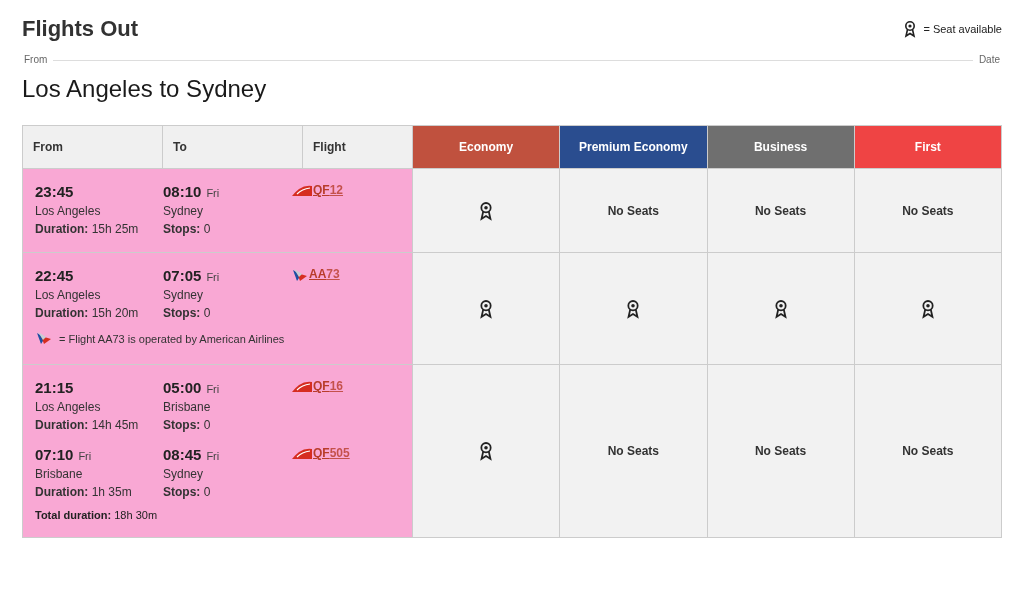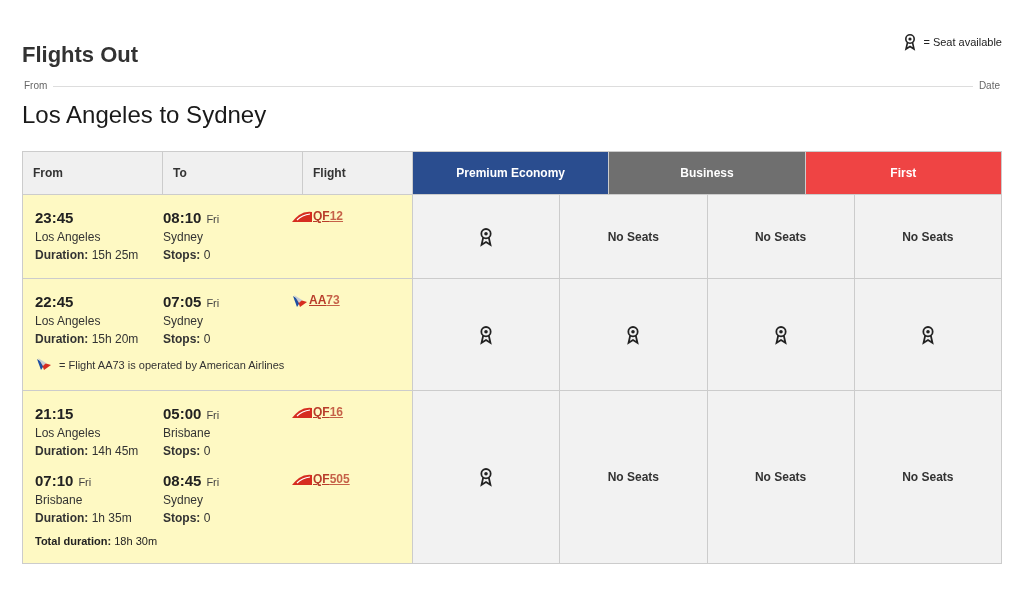--- a/index.html
+++ b/index.html
@@ -1,19 +1,19 @@
 <!DOCTYPE html>
 <html><head>
   <meta charset="utf-8">
   <style>
     * { margin: 0; padding: 0; box-sizing: border-box; }
     body { font-family: -apple-system, BlinkMacSystemFont, "Segoe UI", Arial, sans-serif; background: #fff; color: #333; }
     .page { width: 1024px; margin: 0 auto; padding: 16px 22px; }
     .header { display: flex; justify-content: space-between; align-items: center; margin-bottom: 18px; }
-    .page-title { font-size: 22px; font-weight: 600; color: #323232; margin-top: 26px; }
+    .page-title { font-size: 22px; font-weight: 600; color: #323232; }
     .legend { display: flex; align-items: center; gap: 6px; font-size: 11px; color: #222; }
     .meta-row { display: flex; justify-content: space-between; align-items: flex-end; border-top: 1px solid #ddd; position: relative; padding-top: 14px; margin-bottom: 22px; }
     .meta-label { position: absolute; top: -7px; font-size: 10px; color: #666; background: #fff; padding: 0 6px; }
     .meta-label.left { left: -4px; }
     .meta-label.right { right: -4px; }
     .route { font-size: 24px; font-weight: 400; color: #1a1a1a; }
     .date { font-size: 22px; font-weight: 400; color: #1a1a1a; }
     .table { border: 1px solid #ccc; border-collapse: collapse; width: 100%; }
     .thead { display: flex; }
     .th { padding: 14px 10px; font-size: 12px; font-weight: 600; border-right: 1px solid #ccc; border-bottom: 1px solid #ccc; display: flex; align-items: center; }
@@ -22,21 +22,21 @@
     .th-from { width: 140px; }
     .th-to { width: 140px; }
     .th-flight { width: 110px; }
     .th-cabin { flex: 1; justify-content: center; color: #fff; }
     .th-econ { background: #c0513e; }
     .th-prem { background: #2a4d8f; }
     .th-bus { background: #6f6f6f; }
     .th-first { background: #ef4444; }
     .flight-row { display: flex; border-bottom: 1px solid #ccc; }
     .flight-row:last-child { border-bottom: none; }
-    .info-cell { width: 390px; border-right: 1px solid #ccc; padding: 14px 12px 16px 12px; background: #fef9c3; }
+    .info-cell { width: 390px; border-right: 1px solid #ccc; padding: 14px 12px 16px 12px; background: #f9a8d4; }
     .legs { display: flex; flex-direction: column; gap: 14px; }
     .leg { display: flex; gap: 0; }
     .leg-col { display: flex; flex-direction: column; gap: 4px; }
     .leg-from { width: 128px; }
     .leg-to { width: 128px; }
     .leg-flight { flex: 1; display: flex; align-items: flex-start; }
     .time-row { display: flex; align-items: baseline; gap: 5px; }
     .time { font-size: 15px; font-weight: 700; color: #222; }
     .day { font-size: 11px; color: #444; }
     .city { font-size: 12px; color: #333; }
@@ -75,20 +75,21 @@
     <span class="meta-label left">From</span>
     <span class="meta-label right">Date</span>
     <div class="route">Los Angeles to Sydney</div>
   </div>
 
   <div class="table">
     <div class="thead">
       <div class="th th-grey th-from">From</div>
       <div class="th th-grey th-to">To</div>
       <div class="th th-grey th-flight">Flight</div>
+      <div class="th th-cabin th-econ">Economy</div>
       <div class="th th-cabin th-prem">Premium Economy</div>
       <div class="th th-cabin th-bus">Business</div>
       <div class="th th-cabin th-first">First</div>
     </div>
     <div id="tbody">
         <div class="flight-row">
           <div class="info-cell">
             <div class="legs">
               <div class="leg">
                 <div class="leg-col leg-from">

